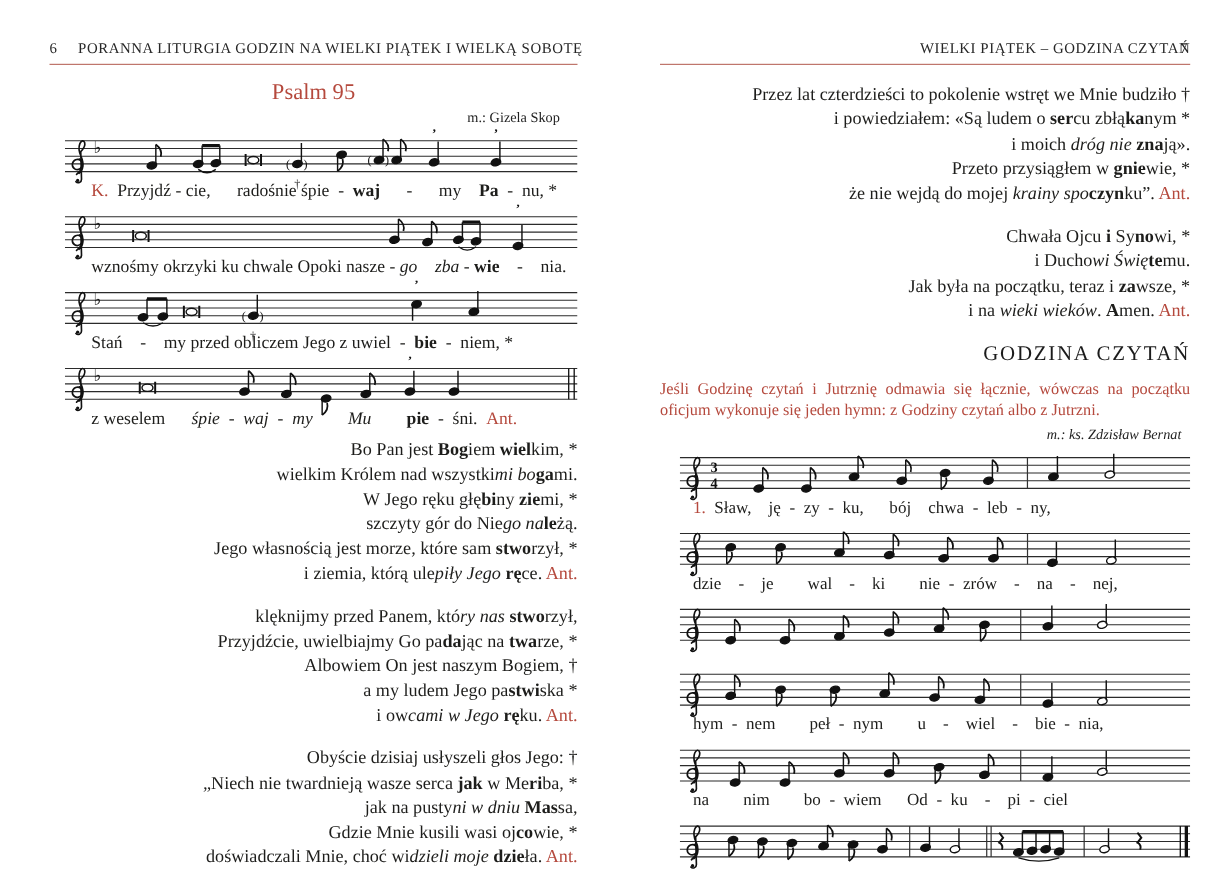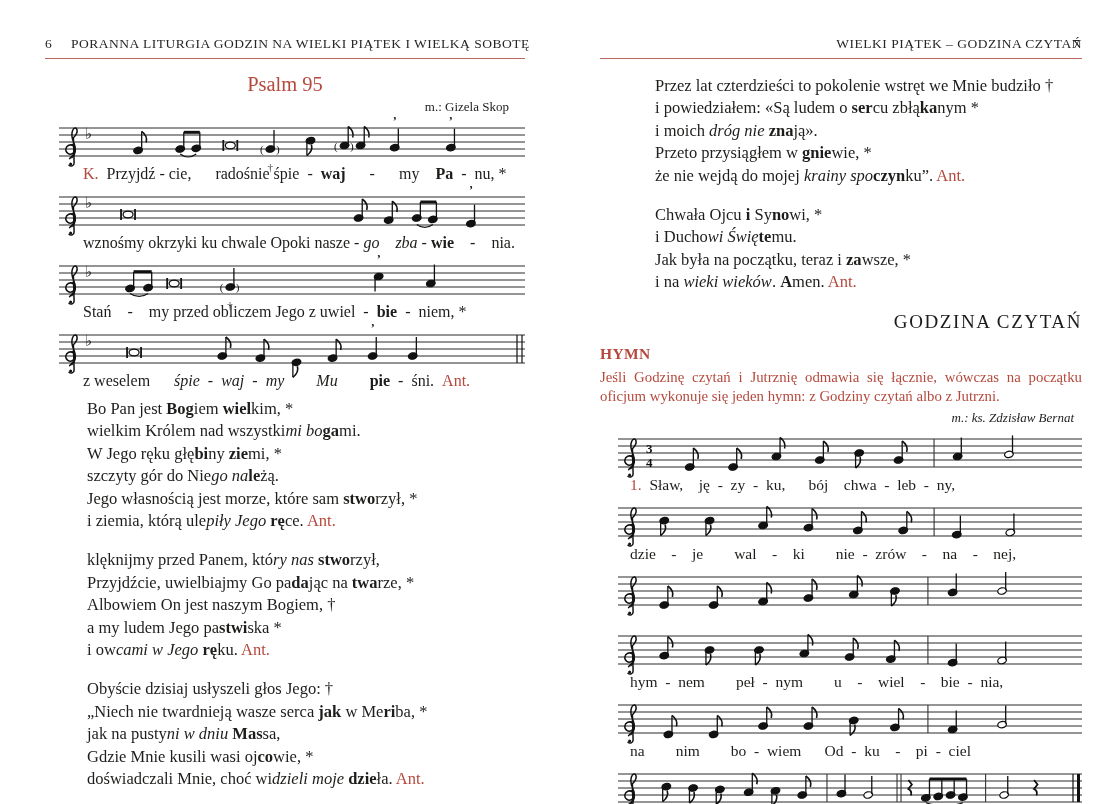--- a/index.html
+++ b/index.html
@@ -18,21 +18,21 @@
   .composer{text-align:right;font-size:13px;color:#222;}
   .page.left .composer{margin:3px 16px 2px 0;}
   .page.right .composer{margin:0 8px 2px 0;font-style:italic;}
   .system .staff{height:56px;margin-left:14px;}
   .page.right .system .staff{margin-left:18px;}
   .lyr{font-size:16px;line-height:18px;margin-top:-8px;padding-left:38px;white-space:nowrap;}
   .page.right .lyr{font-size:15.5px;padding-left:30px;}
   .system{margin-bottom:3px;}
   .red{color:var(--accent,#b5493d);}
   .stanzas{margin-top:8px;margin-left:42px;font-size:16.5px;line-height:22.4px;}
-  .stanza{margin-bottom:17px;}
+  .stanza{margin-bottom:17px;text-align:right;}
   .page.right .stanzas{margin-top:16px;margin-left:55px;}
   .gc{text-align:right;font-size:19px;font-weight:normal;letter-spacing:1.6px;margin:8px 0 12px 0;color:#1b1b1b;}
   .hymn{color:var(--accent,#b5493d);font-weight:bold;font-size:15.5px;letter-spacing:.4px;margin:2px 0 5px 0;}
   .rubric{color:var(--accent,#b5493d);font-size:14.8px;line-height:19.5px;text-align:justify;margin-bottom:3px;}
   .vl b{font-weight:bold;} .vl i{font-style:italic;}
 </style>
 </head>
 <body>
 
 <div class="spread">
@@ -258,21 +258,20 @@
       </div>
       <div class="stanza">
         <div class="vl">Chwała Ojcu <b>i</b> Sy<b>no</b>wi, *</div>
         <div class="vl">i Ducho<i>wi Świę</i><b>te</b>mu.</div>
         <div class="vl">Jak była na początku, teraz i <b>za</b>wsze, *</div>
         <div class="vl">i na <i>wieki wieków</i>. <b>A</b>men. <span class="red">Ant.</span></div>
       </div>
     </div>
 
     <h3 class="gc">GODZINA CZYTAŃ</h3>
-    <div class="hymn">HYMN</div>
     <div class="rubric">Jeśli Godzinę czytań i Jutrznię odmawia się łącznie, wówczas na początku oficjum wykonuje się jeden hymn: z Godziny czytań albo z Jutrzni.</div>
     <div class="composer">m.: ks. Zdzisław Bernat</div>
 
     <div class="systems">
       <div class="system">
         <div class="staff">
             <svg xmlns="http://www.w3.org/2000/svg" width="464" height="56" style="display:block">
               <line x1="0" y1="11" x2="464" y2="11" stroke="#2b2b2b" stroke-width="1"></line>
               <line x1="0" y1="18" x2="464" y2="18" stroke="#2b2b2b" stroke-width="1"></line>
               <line x1="0" y1="25" x2="464" y2="25" stroke="#2b2b2b" stroke-width="1"></line>

